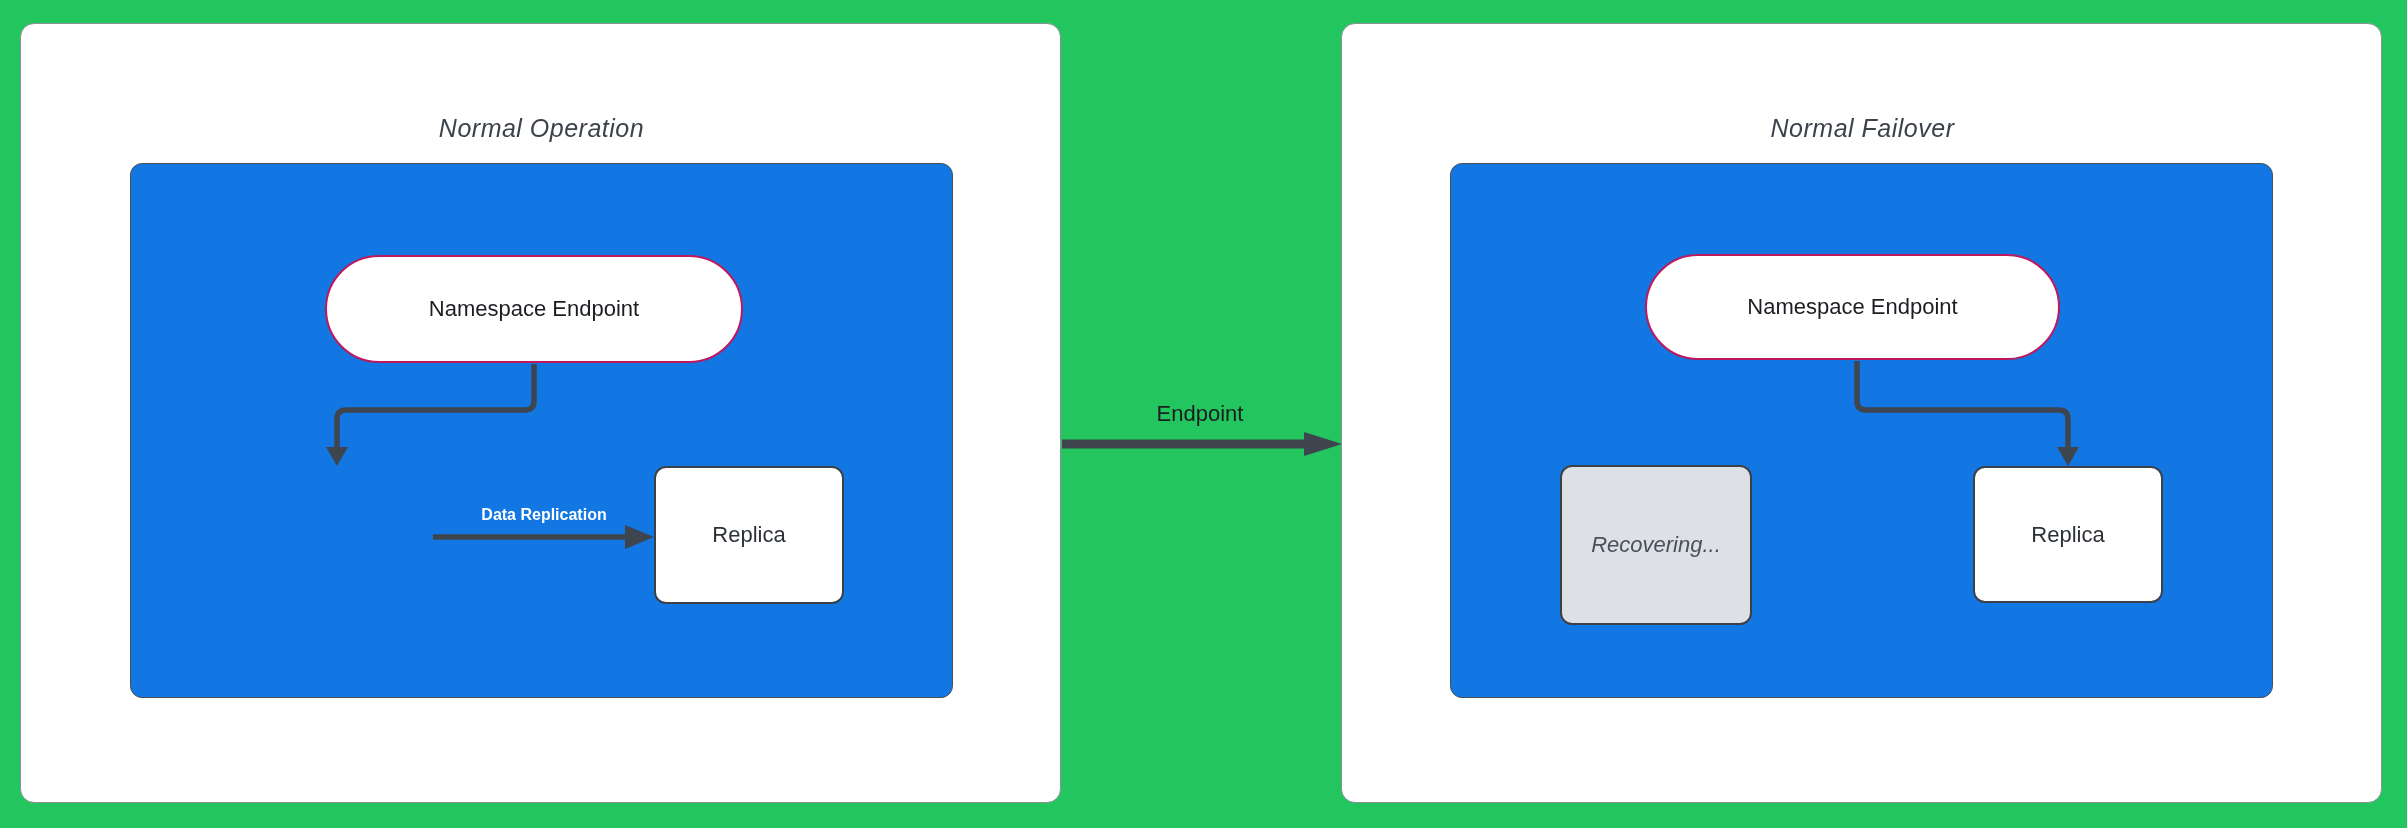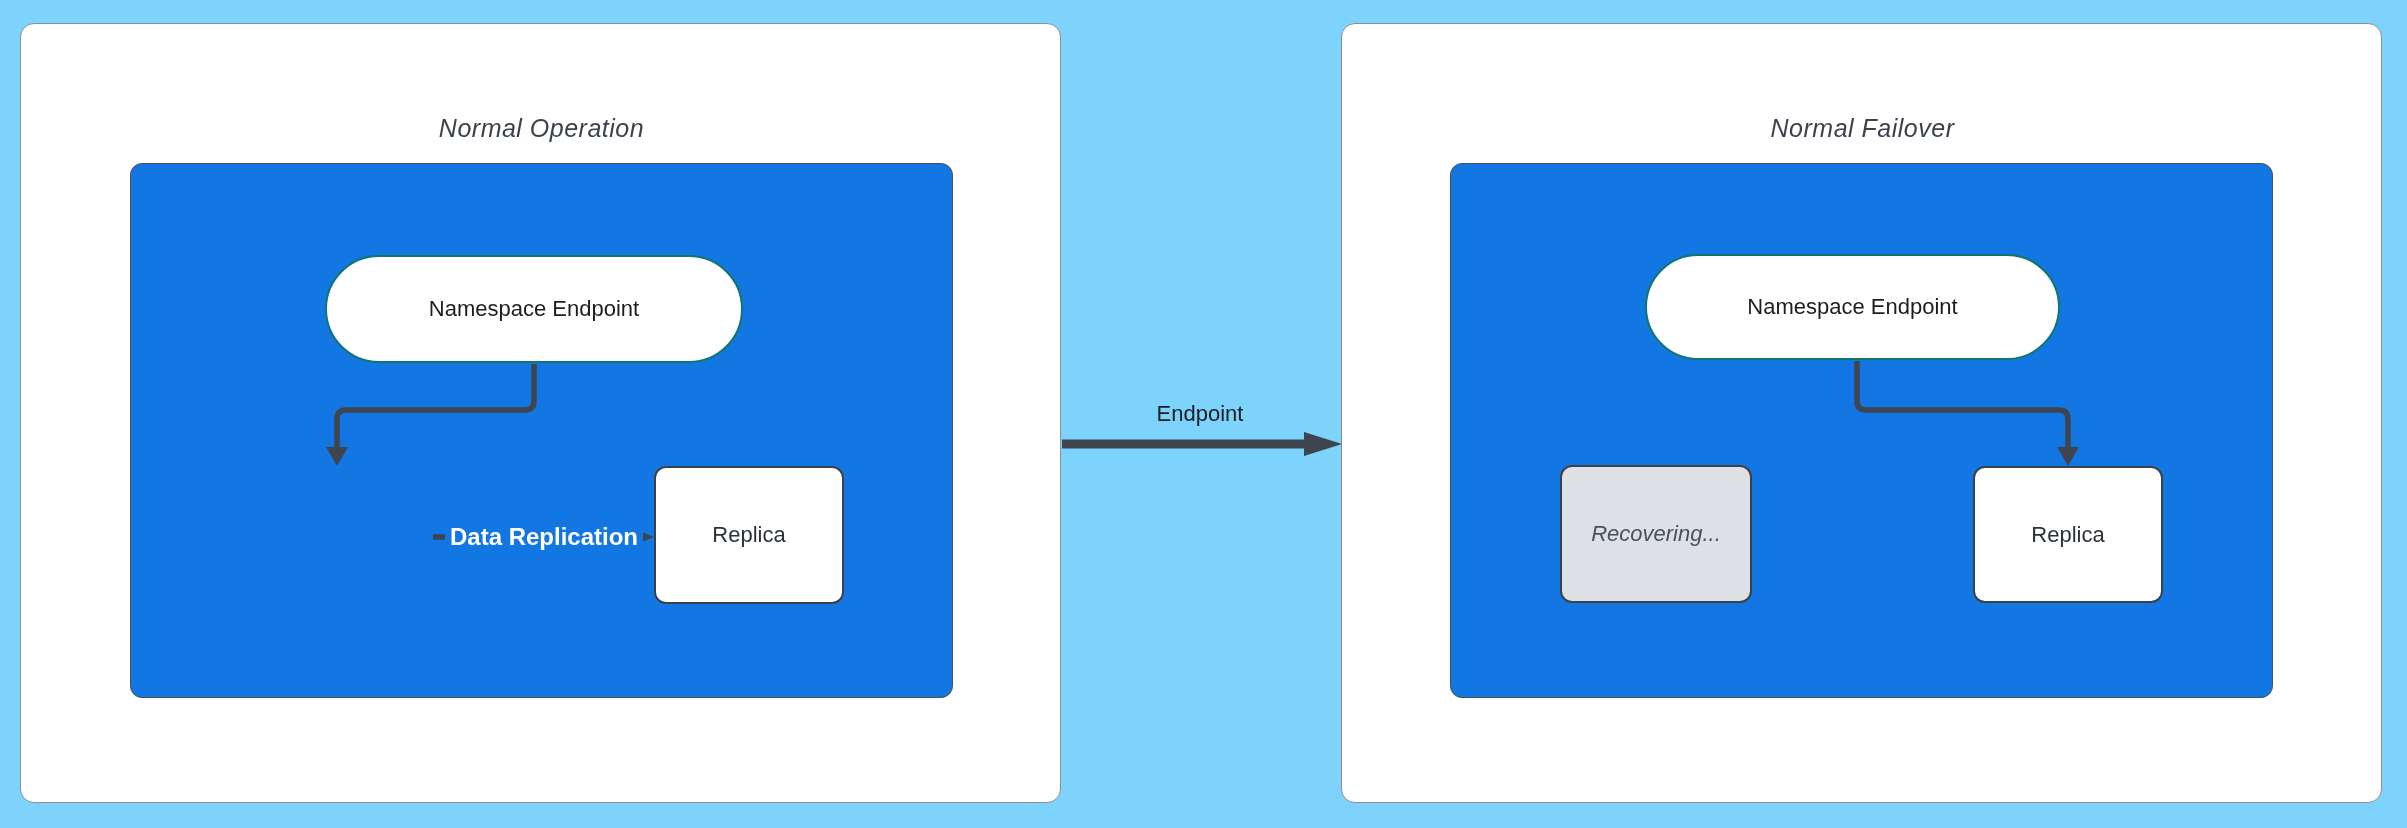--- a/index.html
+++ b/index.html
@@ -5,21 +5,21 @@
   html, body {
     margin: 0;
     padding: 0;
     background: #ffffff;
     font-family: "Liberation Sans", "DejaVu Sans", sans-serif;
   }
   .canvas {
     position: relative;
     width: 2407px;
     height: 828px;
-    background: #7dd3fc;
+    background: #22c55e;
     overflow: hidden;
   }
   .panel {
     position: absolute;
     top: 23px;
     width: 1041px;
     height: 780px;
     background: #ffffff;
     border: 1.5px solid #8c8f94;
     border-radius: 14px;
@@ -40,21 +40,21 @@
     top: 163px;
     width: 823px;
     height: 535px;
     border-radius: 12px;
     border: 1px solid #4a5056;
     box-sizing: border-box;
   }
   .stadium {
     position: absolute;
     background: #ffffff;
-    border: 2px solid #0f766e;
+    border: 2px solid #be185d;
     border-radius: 60px;
     box-sizing: border-box;
     display: flex;
     align-items: center;
     justify-content: center;
     font-size: 22px;
     color: #1b1e22;
   }
   .node-box {
     position: absolute;
@@ -80,26 +80,26 @@
     position: absolute;
     left: 0;
     top: 0;
     width: 2407px;
     height: 828px;
     pointer-events: none;
   }
   .edge-label-replication {
     position: absolute;
     left: 544px;
-    top: 537px;
+    top: 515px;
     transform: translate(-50%, -50%);
     background: #1377e3;
     color: #ffffff;
     font-weight: bold;
-    font-size: 24px;
+    font-size: 16px;
     padding: 2px 5px;
     white-space: nowrap;
   }
   .edge-label-failover {
     position: absolute;
     left: 1200px;
     top: 414px;
     transform: translate(-50%, -50%);
     color: #1b1d20;
     font-size: 22px;
@@ -154,21 +154,21 @@
   </div>
 
   <div class="edge-label-replication">Data Replication</div>
 
   <div class="edge-label-failover">Endpoint</div>
 
   <div class="stadium" style="left:1645px; top:254px; width:415px; height:106px;">
     <span>Namespace Endpoint</span>
   </div>
 
-  <div class="node-box recovering" style="left:1560px; top:465px; width:192px; height:138px;">
+  <div class="node-box recovering" style="left:1560px; top:465px; width:192px; height:160px;">
     <span>Recovering...</span>
   </div>
 
   <div class="node-box" style="left:1973px; top:466px; width:190px; height:137px;">
     <span>Replica</span>
   </div>
 
 </div>
 
 </body></html>

